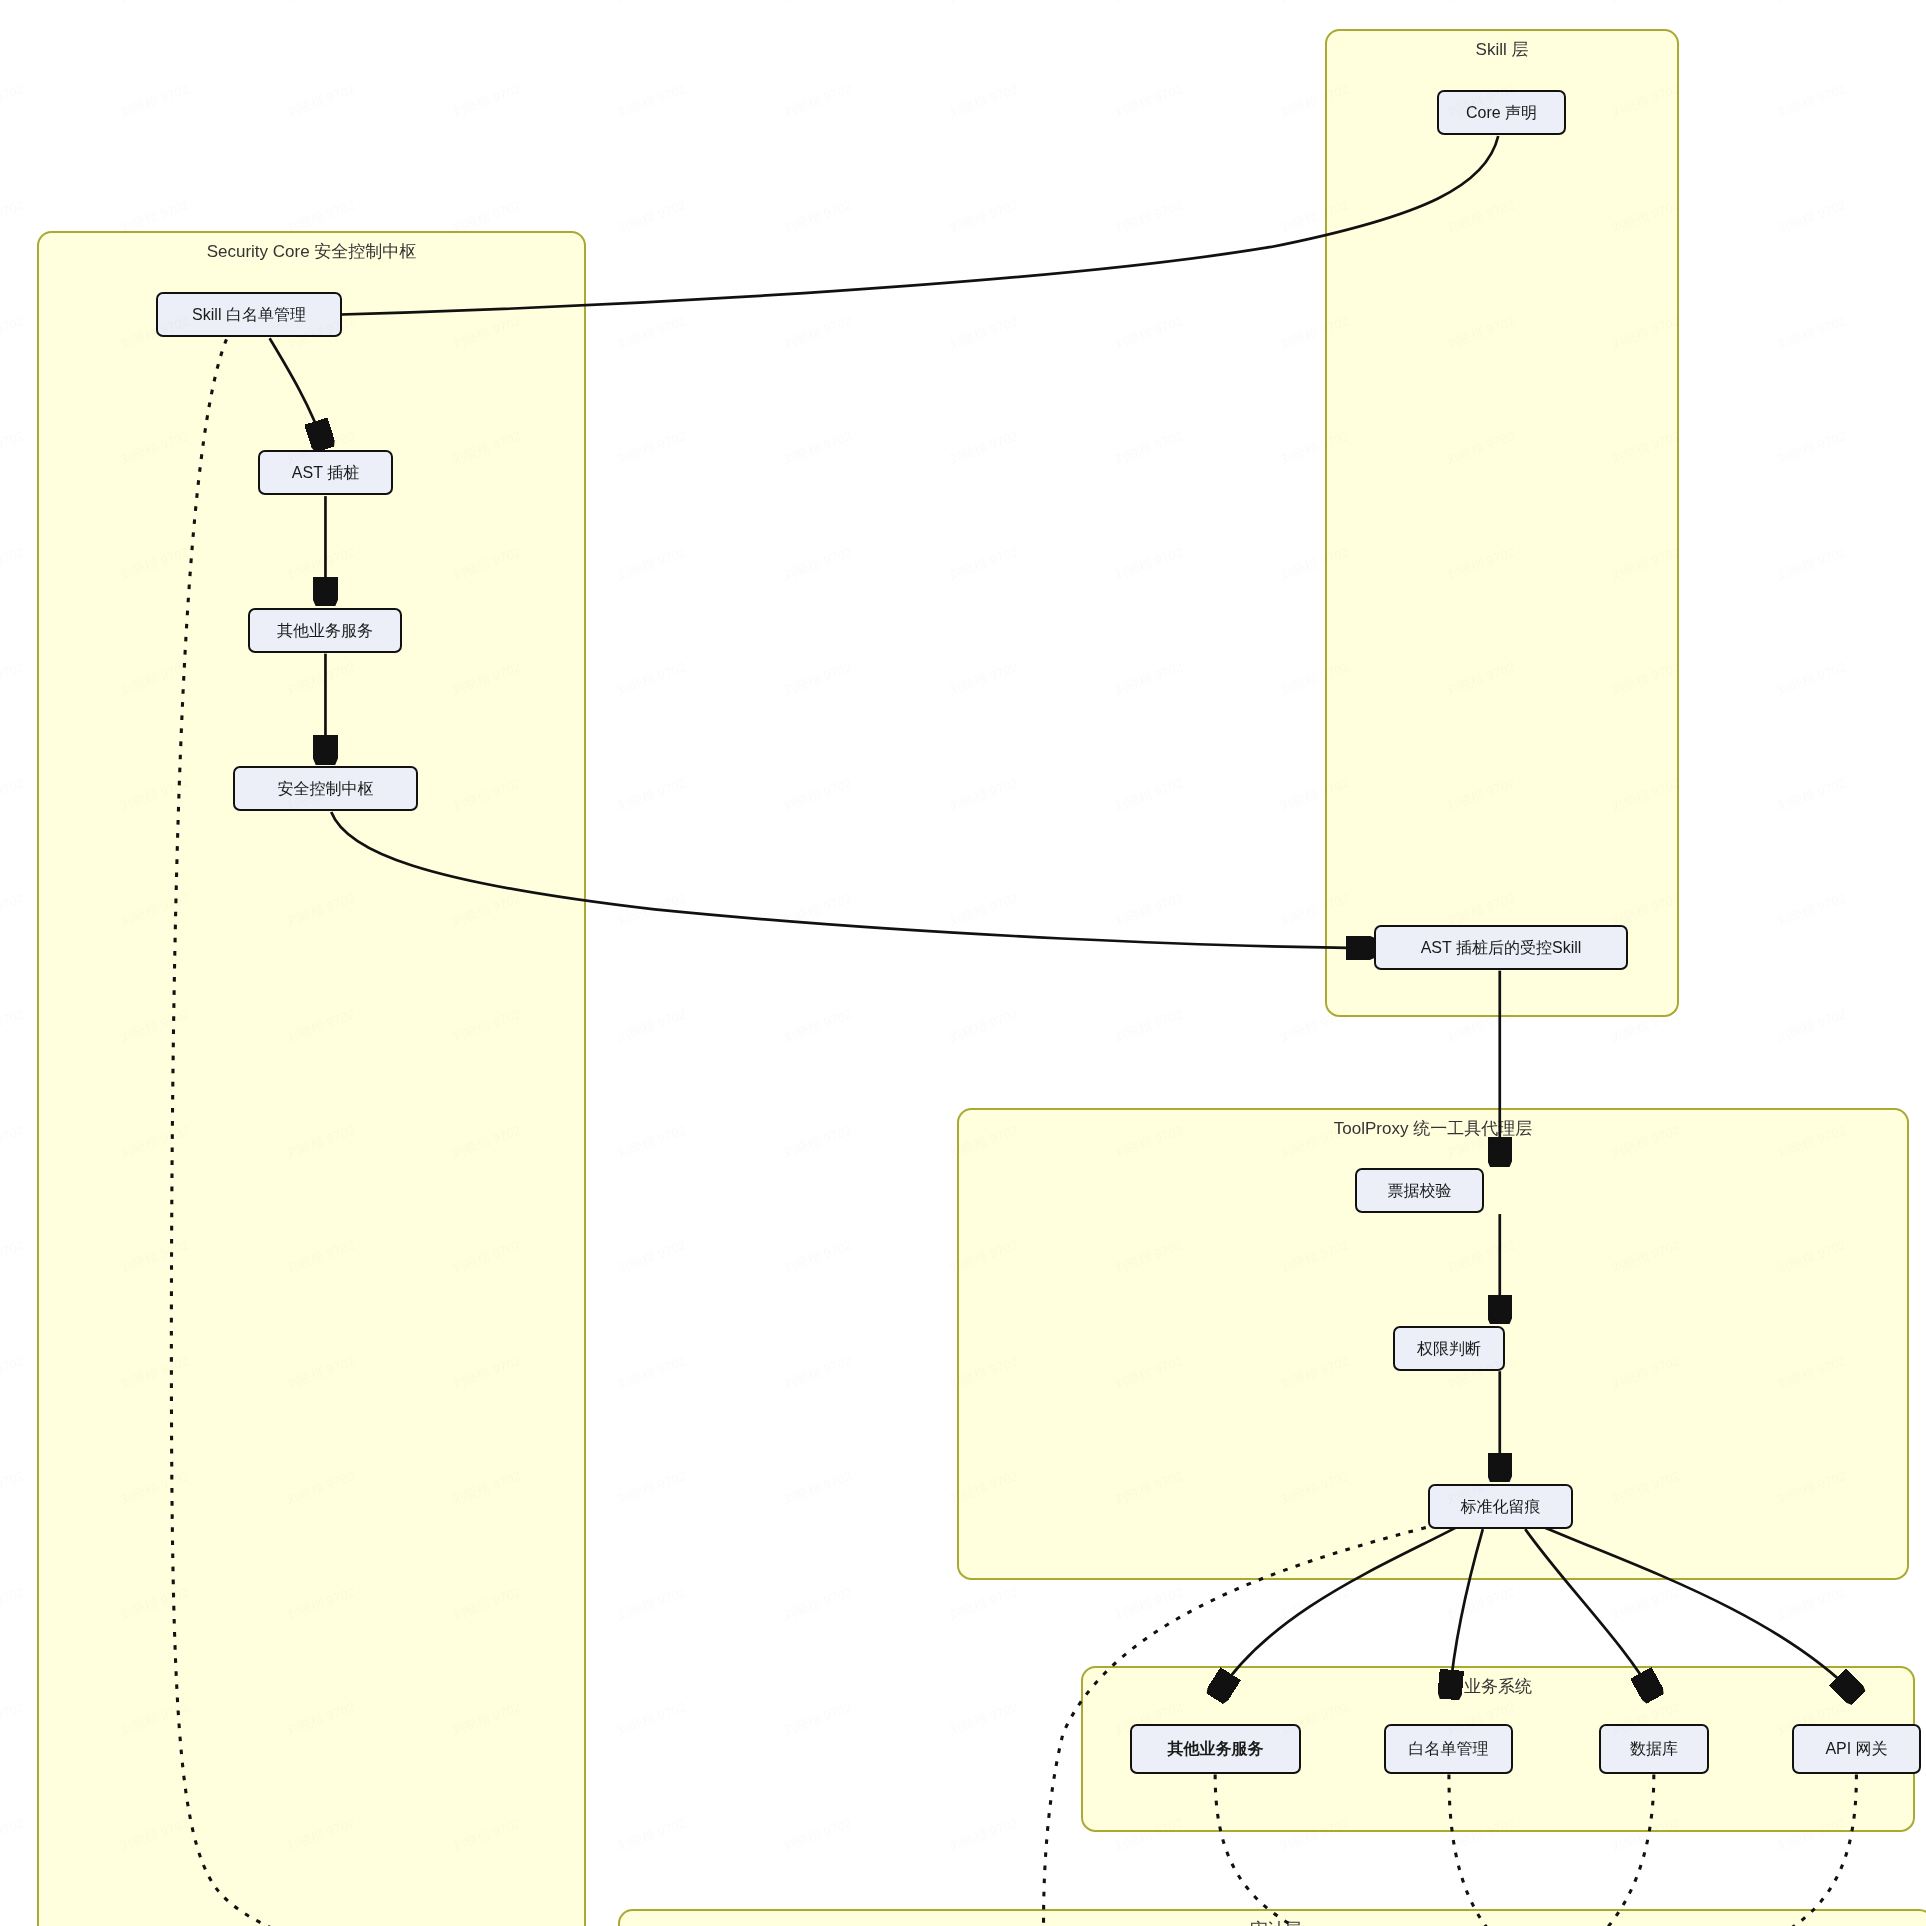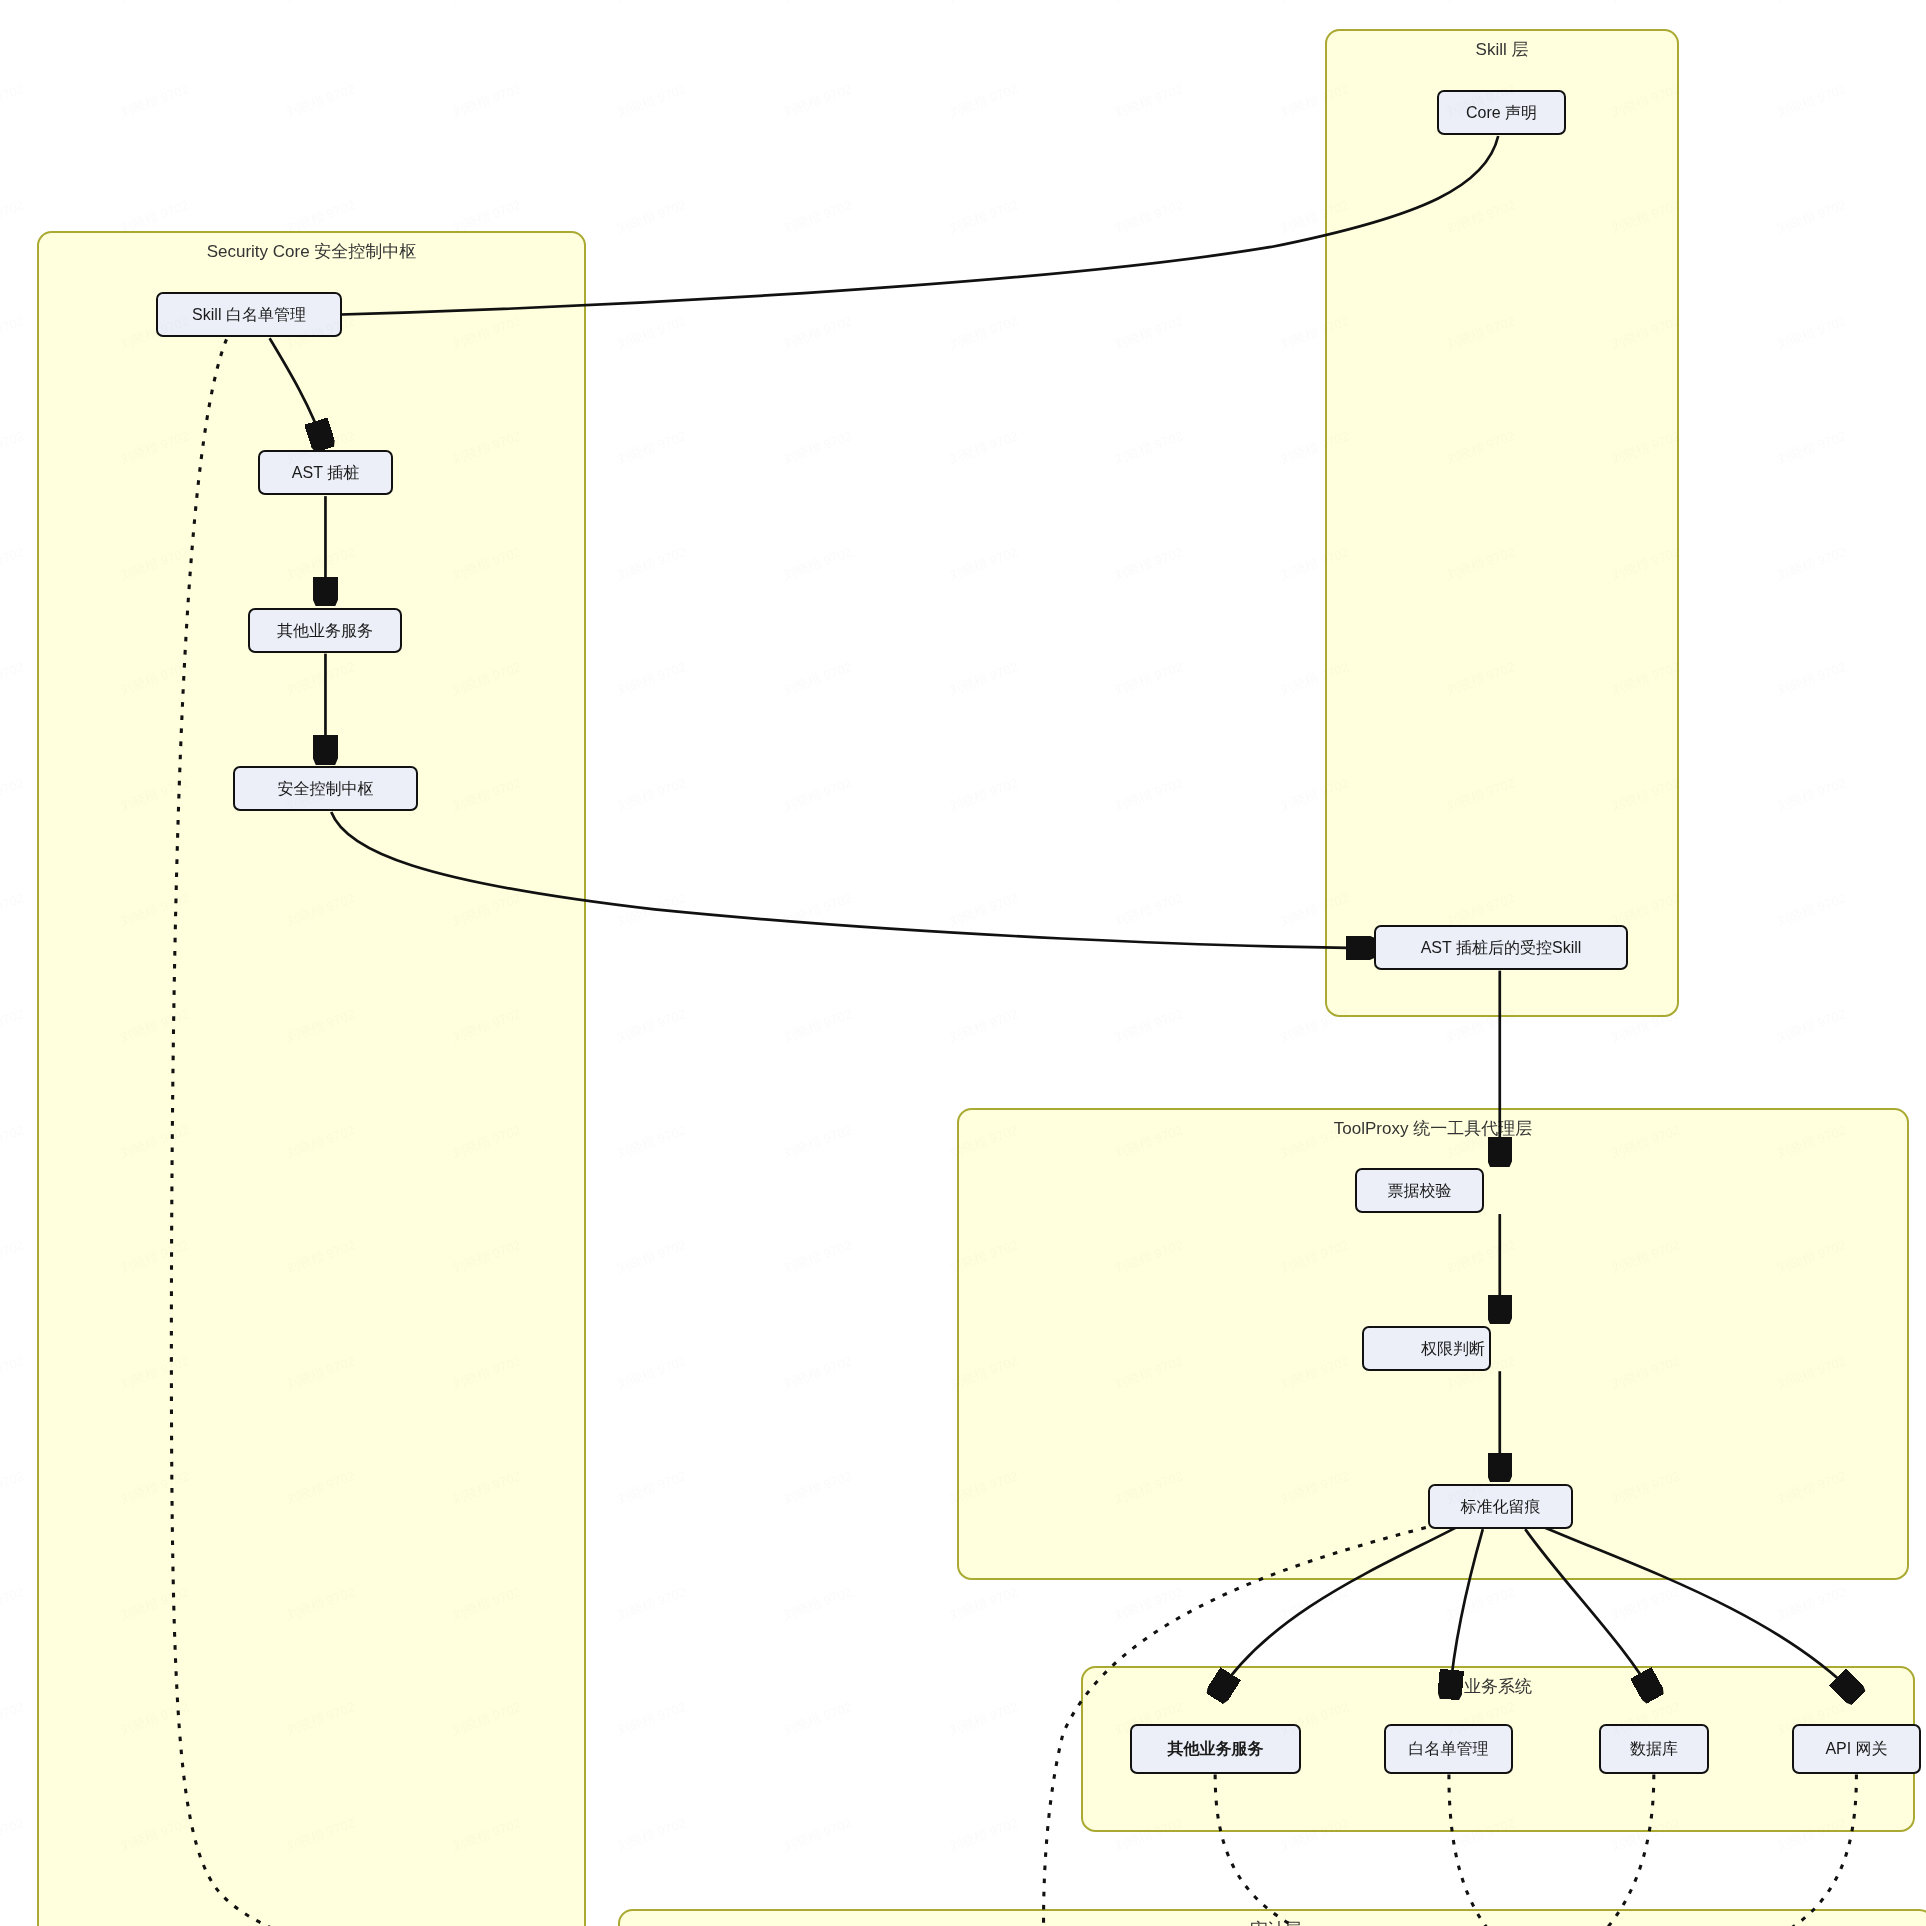--- a/index.html
+++ b/index.html
@@ -187,21 +187,21 @@
   </div>
 
   <div class="node" style="left:1374px; top:925px; width:254px; height:45px;">
     <span>AST 插桩后的受控Skill</span>
   </div>
 
   <div class="node" style="left:1355px; top:1168px; width:129px; height:45px;">
     <span>票据校验</span>
   </div>
 
-  <div class="node" style="left:1362px; top:1326px; width:129px; height:45px;justify-content:flex-end;">
+  <div class="node" style="left:1393px; top:1326px; width:112px; height:45px;">
     <span>权限判断</span>
   </div>
 
   <div class="node" style="left:1428px; top:1484px; width:145px; height:45px;">
     <span>标准化留痕</span>
   </div>
 
   <div class="node" style="left:1130px; top:1724px; width:171px; height:50px;font-weight:bold;">
     <span>其他业务服务</span>
   </div>

